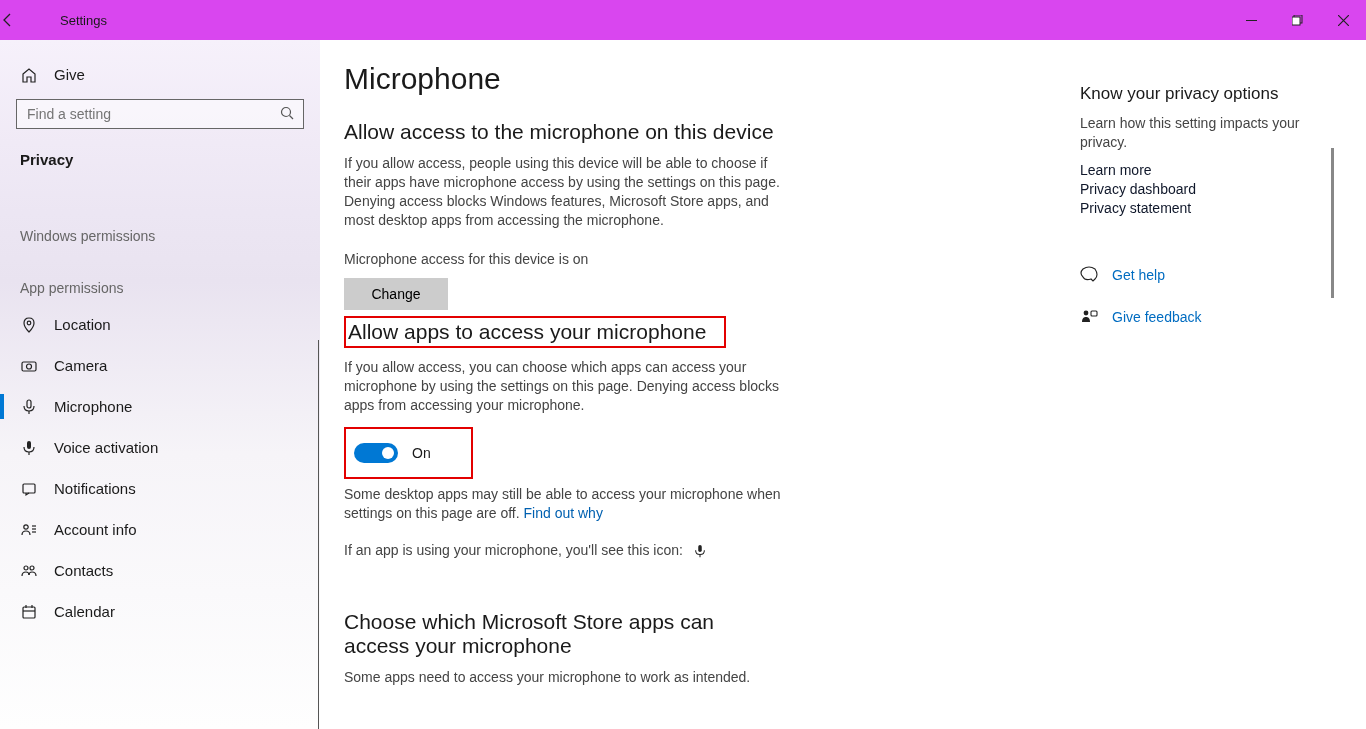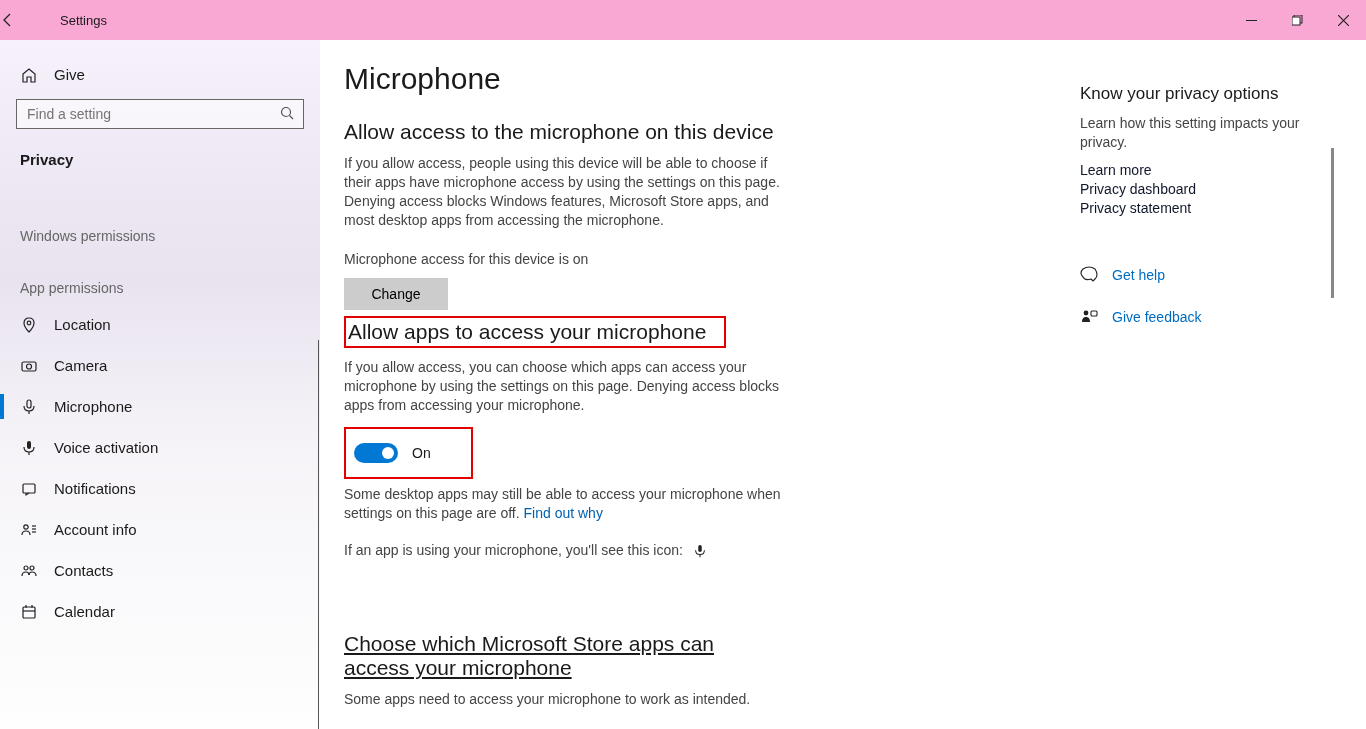--- a/index.html
+++ b/index.html
@@ -12,21 +12,21 @@
     height: 729px;
     overflow: hidden;
     display: flex;
     flex-direction: column;
   }
   
   .titlebar {
     height: 40px;
     display: flex;
     align-items: center;
-    background: #f9a8d4;
+    background: #d946ef;
   }
   .titlebar .back {
     width: 48px;
     text-align: center;
     font-size: 16px;
   }
   .titlebar .title {
     padding-left: 12px;
     font-size: 13px;
   }
@@ -355,21 +355,21 @@
         <span>If an app is using your microphone, you'll see this icon:</span>
         <span class="icon-inline">
           <svg width="14" height="14" viewBox="0 0 16 16">
               <rect x="6" y="1" width="4" height="8" rx="2" fill="#222"></rect>
               <path d="M3 7 C3 11 6 12 8 12 C10 12 13 11 13 7" stroke="#222" stroke-width="1.2" fill="none"></path>
               <line x1="8" y1="12" x2="8" y2="15" stroke="#222" stroke-width="1.2"></line>
             </svg>
         </span>
       </p>
 
-      <h2 style="margin-top:72px; max-width:430px;text-decoration:underline;">Choose which Microsoft Store apps can access your microphone</h2>
+      <h2 style="margin-top:50px; max-width:430px;">Choose which Microsoft Store apps can access your microphone</h2>
       <p>Some apps need to access your microphone to work as intended.</p>
     </div>
 
     <div class="right" style="position:relative;">
       <h3>Know your privacy options</h3>
       <p>Learn how this setting impacts your privacy.</p>
       <span class="link-item">Learn more</span>
       <span class="link-item">Privacy dashboard</span>
       <span class="link-item">Privacy statement</span>
 

